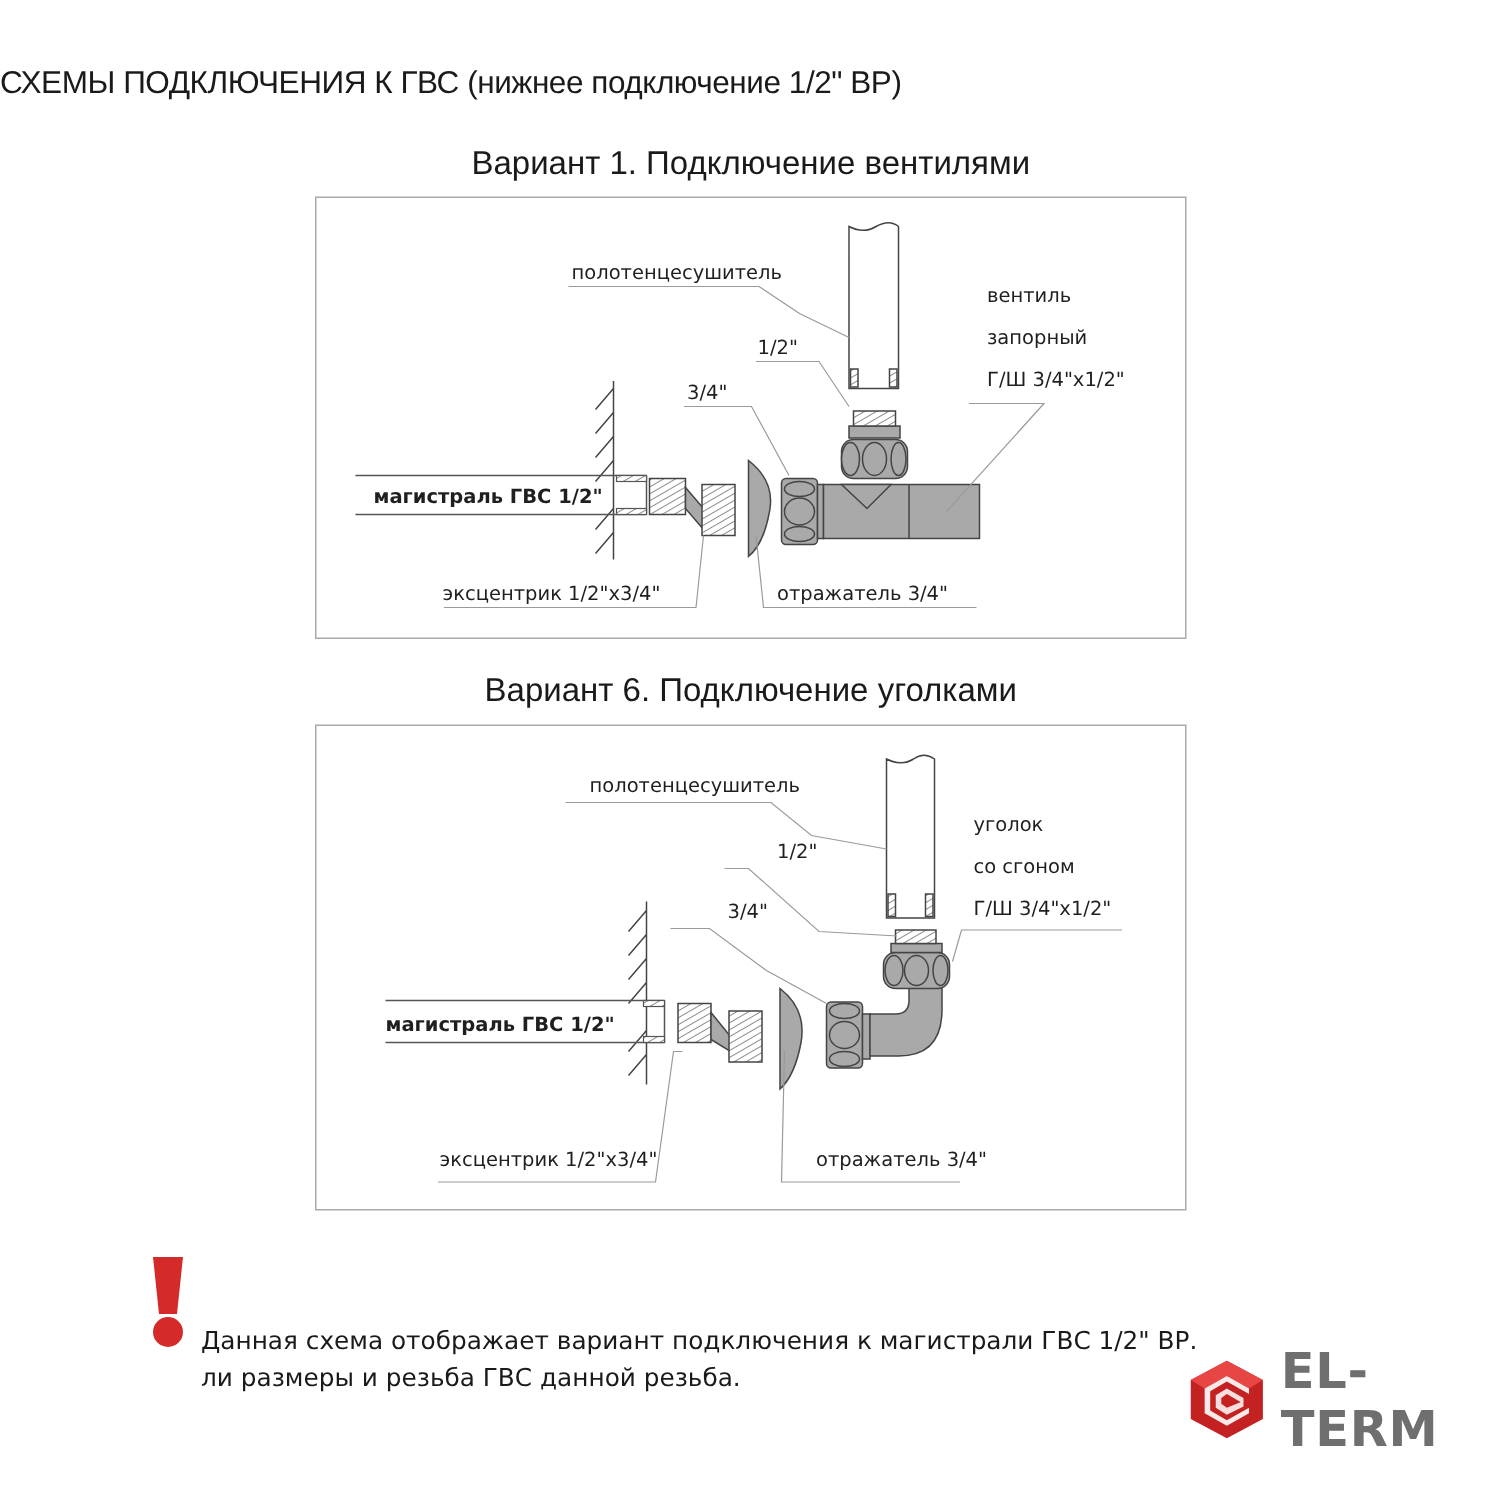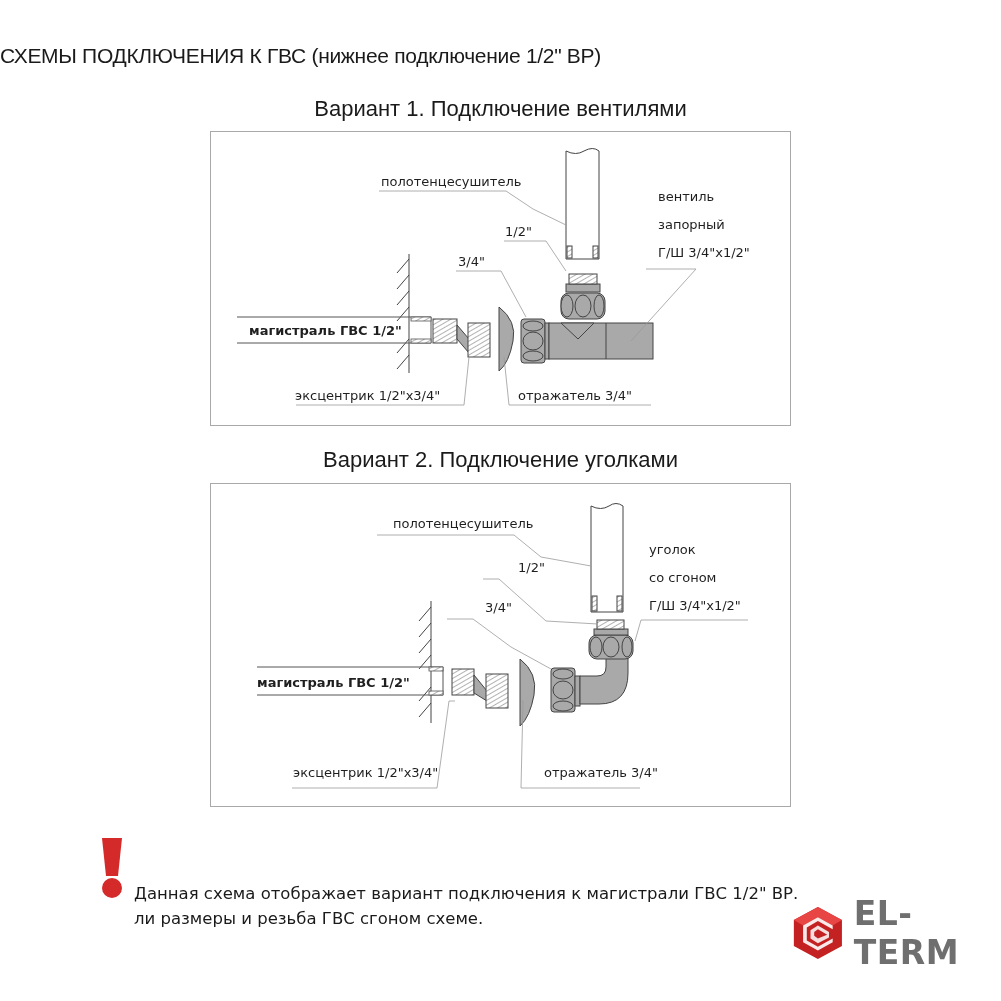--- a/index.html
+++ b/index.html
@@ -96,21 +96,21 @@
     <text class="lbl" x="504" y="235">1/2"</text>
     <text class="lbl" x="457" y="265">3/4"</text>
     <text class="lbl" x="657" y="200">вентиль</text>
     <text class="lbl" x="657" y="228">запорный</text>
     <text class="lbl" x="657" y="256">Г/Ш 3/4"х1/2"</text>
     <text class="lbl" x="294" y="399">эксцентрик 1/2"х3/4"</text>
     <text class="lbl" x="517" y="399">отражатель 3/4"</text>
   </svg>
 </div>
 
-<div class="subtitle sub2">Вариант 2. Подключение уголками</div>
+<div class="subtitle sub2">Вариант 6. Подключение уголками</div>
 <div class="panel p2">
   <svg class="diag" width="579" height="322" viewBox="210 483 579 322">
     <defs>
       <pattern id="hatch2" width="4" height="4" patternUnits="userSpaceOnUse" patternTransform="rotate(60)">
         <rect width="4" height="4" fill="#fff"></rect>
         <line x1="0" y1="0" x2="0" y2="4" stroke="#666" stroke-width="1"></line>
       </pattern>
     </defs>
     <g stroke="#444" stroke-width="1" fill="none">
       <line x1="430" y1="600" x2="430" y2="722"></line>
@@ -172,21 +172,21 @@
     <text class="lbl" x="543" y="776">отражатель 3/4"</text>
   </svg>
 </div>
 
 <svg class="excl" viewBox="0 0 24 62">
   <polygon points="2,0 22,0 18,38 6,38" fill="#d42a2a"></polygon>
   <circle cx="12" cy="50" r="10" fill="#d42a2a"></circle>
 </svg>
 <div class="note">
   <div>Данная схема отображает вариант подключения к магистрали ГВС 1/2" ВР.</div>
-  <div>ли  размеры и резьба ГВС сгоном схеме.</div>
+  <div>ли  размеры и резьба ГВС данной резьба.</div>
 </div>
 
 <div class="logo">
   <svg width="56" height="60" viewBox="0 0 56 60">
     <polygon points="28,2 54,16 54,44 28,58 2,44 2,16" fill="#c42222"></polygon>
     <polygon points="28,2 54,16 44,22 28,13 12,22 2,16" fill="#e84545"></polygon>
     <polygon points="12,22 28,13 44,22 44,26 28,17 16,24 16,38 28,45 44,36 44,40 28,49 12,40" fill="#fff" opacity="0.9"></polygon>
     <polygon points="20,27 28,22 40,29 40,33 28,26 24,29 24,33 28,36 40,31 40,35 28,41 20,36" fill="#fff" opacity="0.85"></polygon>
   </svg>
   <span class="logo-text">EL-TERM</span>

